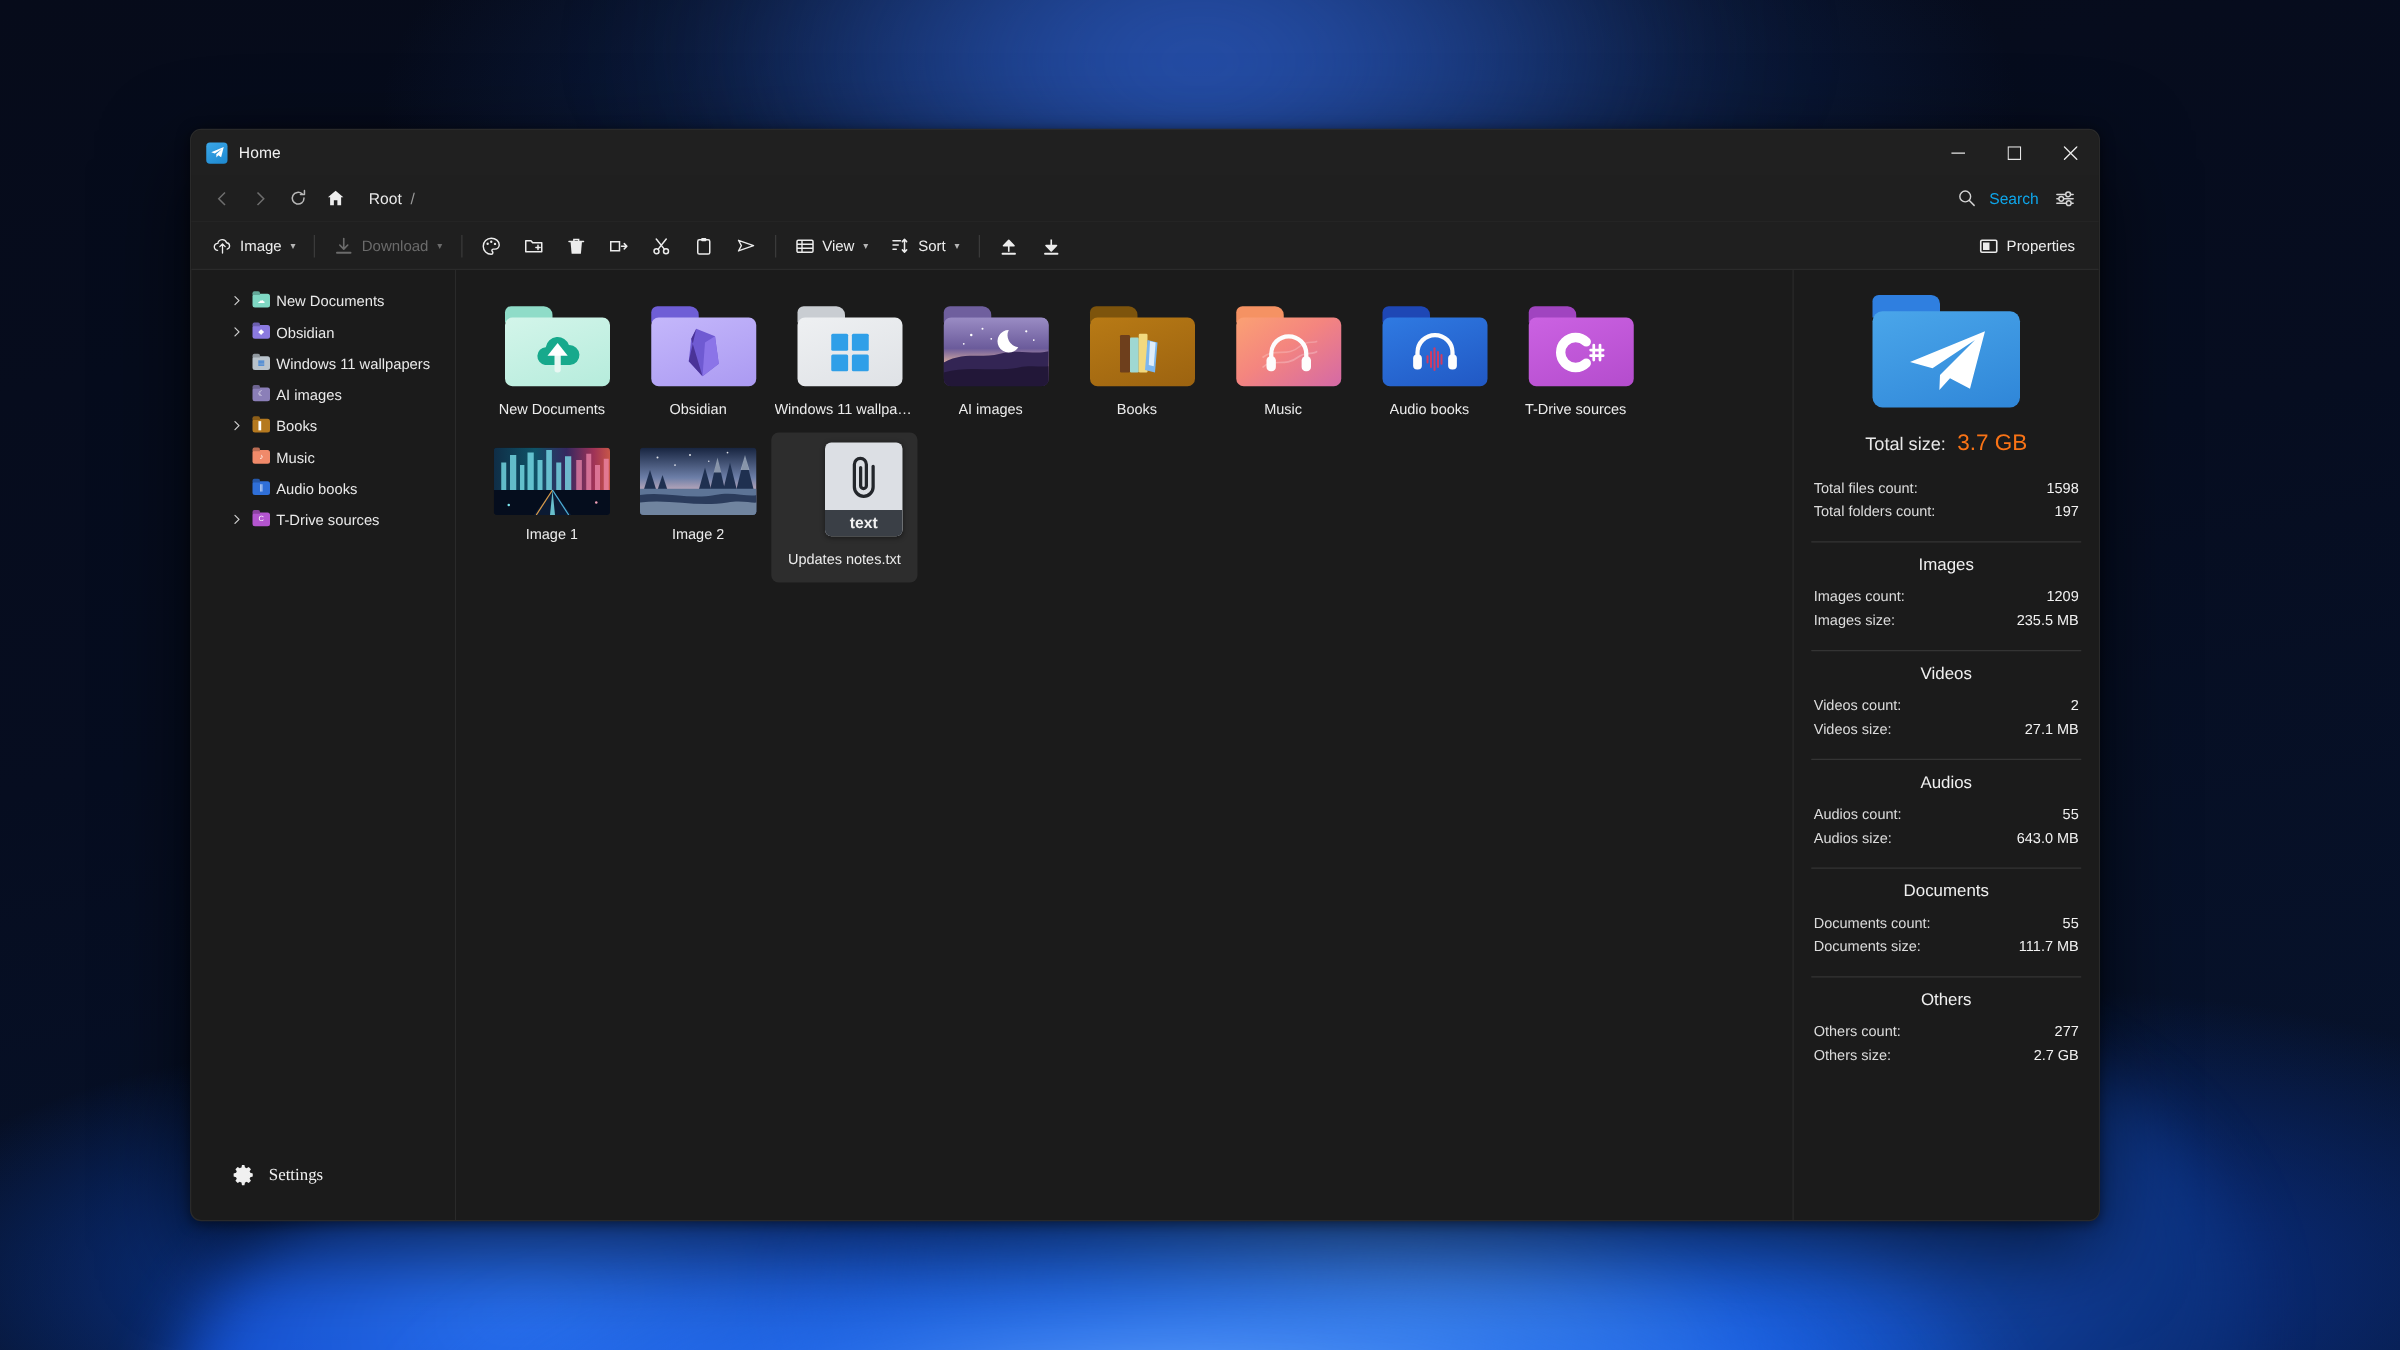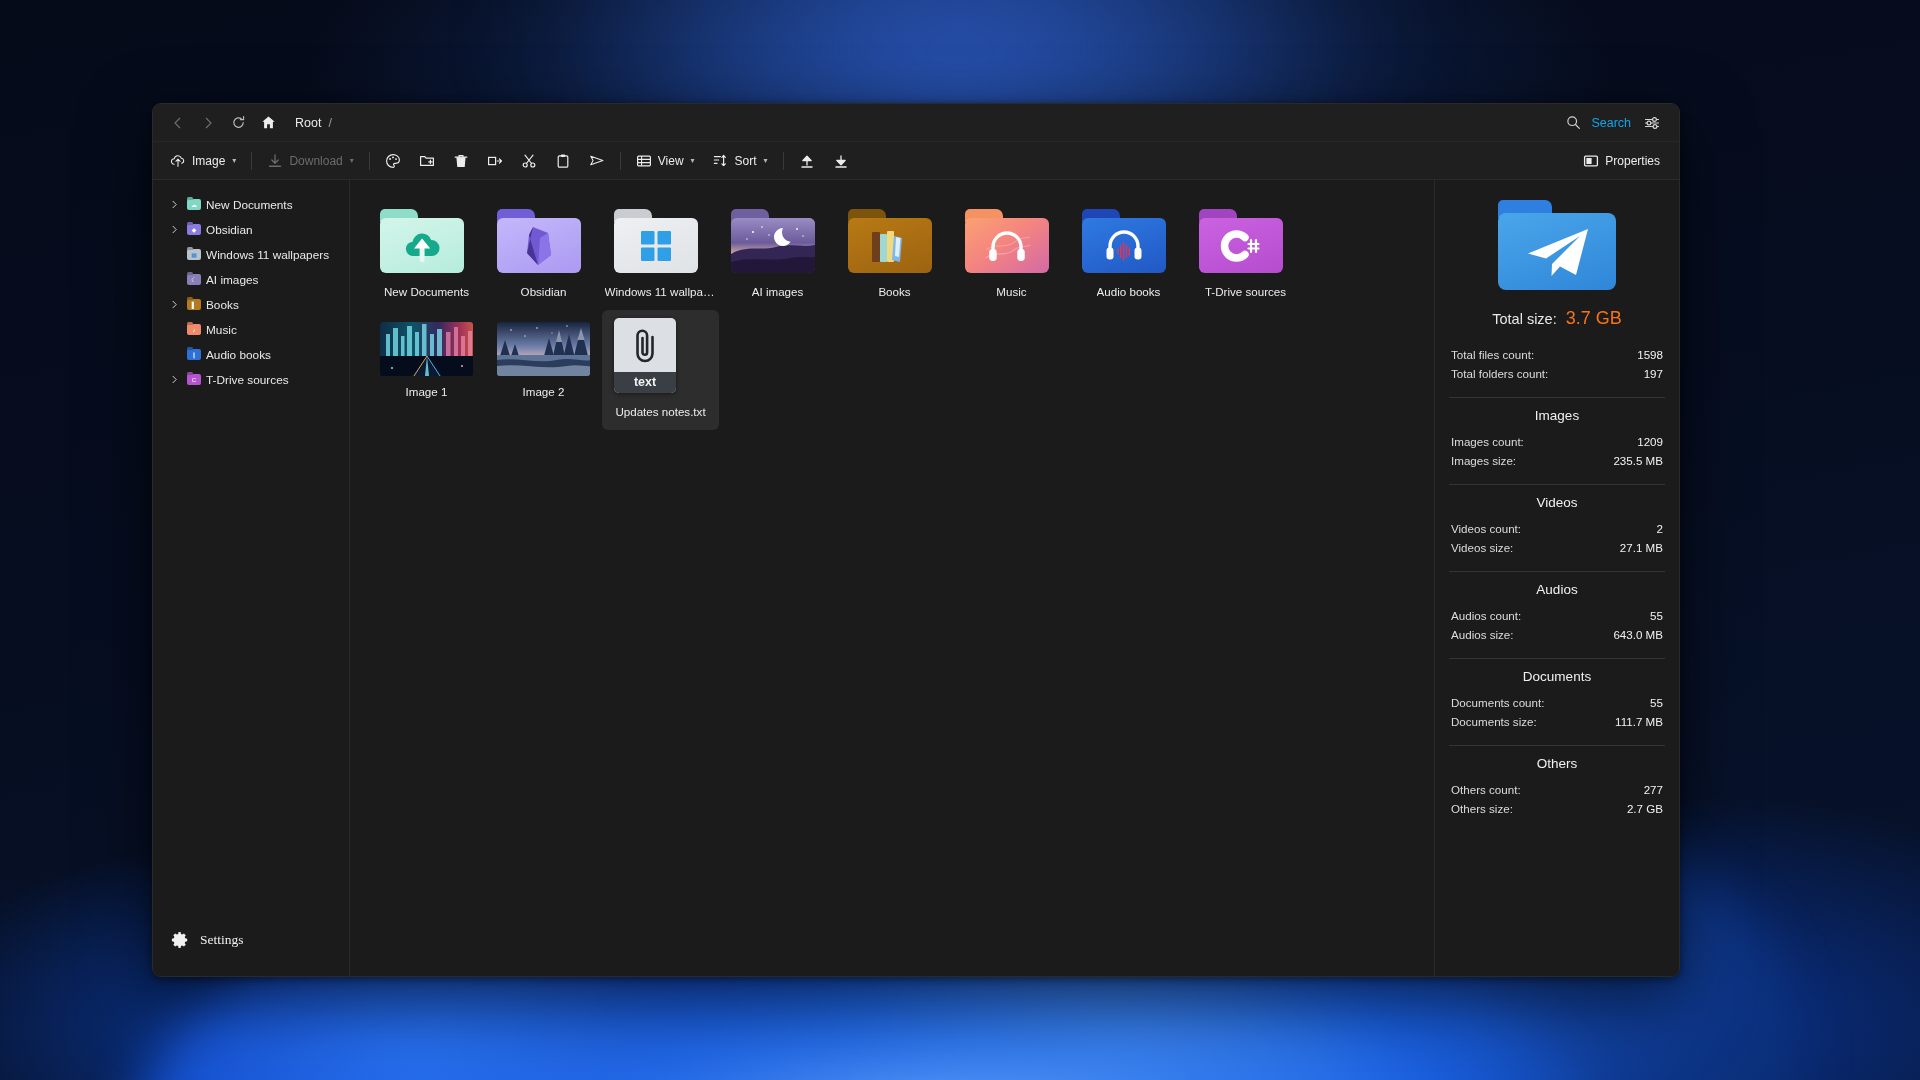--- a/index.html
+++ b/index.html
@@ -93,21 +93,21 @@
         border-radius: 4px; color: #ececec; font-size: 12px; white-space: nowrap; }
   .tb.dim, .tb.dim * { color: #6b6b6b !important; }
   .tb .caret { font-size: 8px; color: #b5b5b5; margin-left: 1px; }
   .tb.dim .caret { color: #6b6b6b; }
   .tb-icon { width: 16px; height: 16px; display:flex; align-items:center; justify-content:center; }
   .tb-icon svg { display: block; }
   .tb-sep { width: 1px; height: 18px; background: #3a3a3a; margin: 0 6px; }
   .tb-spacer { flex: 1; }
 
   
-  #body { flex: 1; display: flex; min-height: 0; }
+  #body { flex: 1; display: flex; min-height: 0; margin-left: 15px; }
 
   #sidebar {
     width: 197px; flex: none; background: #1b1b1b;
     border-right: 1px solid #2a2a2a;
     display: flex; flex-direction: column; padding-top: 12px;
   }
   .tree { flex: 1; }
   .tree-row { height: 25px; display: flex; align-items: center; padding-left: 8px;
               gap: 5px; border-radius: 4px; margin: 0 6px; }
   .tw { width: 15px; height: 15px; display:flex; align-items:center; justify-content:center;
@@ -126,21 +126,21 @@
     padding: 0 0 0 18px; height: 40px; margin-bottom: 16px; color: #f0f0f0;
   }
   #settings-row .lbl { font-size: 13.5px; font-family: Liberation Serif, serif; }
 
   #content { flex: 1; background: #1b1b1b; padding: 22px 18px 0 18px; min-width: 0;
              overflow: hidden; }
   .grid { display: flex; flex-wrap: wrap; align-content: flex-start; }
   .cell { width: 117px; display: flex; flex-direction: column; align-items: center;
           padding-top: 4px; padding-bottom: 12px; border-radius: 6px; }
   .cell.selected { background: #2d2d2d; }
-  .thumb { width: 93px; height: 70px; display: flex; align-items: center; justify-content: flex-start;
+  .thumb { width: 93px; height: 70px; display: flex; align-items: center; justify-content: flex-end;
            position: relative; }
   .cap { margin-top: 9px; font-size: 11.6px; color: #ececec; text-align: center;
          max-width: 112px; white-space: nowrap; overflow: hidden; text-overflow: ellipsis; }
 
   
   .folder { width: 84px; height: 64px; position: relative; }
   .folder .tab { position: absolute; left: 0; top: 0; width: 38px; height: 13px;
                  border-radius: 5px 7px 0 0; }
   .folder .face { position: absolute; left: 0; top: 9px; width: 84px; height: 55px;
                   border-radius: 6px; overflow: hidden; }
@@ -184,20 +184,47 @@
 <div id="desktop">
   <div class="glowtop"></div>
   <div class="ribbon rb3"></div>
   <div class="ribbon rb1"></div>
   <div class="ribbon rb2"></div>
   <div class="ribbon rb4"></div>
 </div>
 
 <div id="window">
 
+  <div id="titlebar">
+    <div class="title-left">
+      <span class="app-icon">
+        <svg viewBox="0 0 24 24">
+            <path fill="#ffffff" d="M22 3 2 11.5l5.6 1.9L19 6.4l-9 8.4.3 5.2 3-3.6 4.5 3.3z"></path>
+          </svg>
+      </span>
+      <span class="title-text">Home</span>
+    </div>
+    <div class="wincontrols">
+      <div class="wc">
+        <svg width="11" height="11" viewBox="0 0 11 11">
+            <rect x="0" y="5" width="11" height="1" fill="currentColor"></rect>
+          </svg>
+      </div>
+      <div class="wc">
+        <svg width="11" height="11" viewBox="0 0 11 11">
+            <rect x="0.5" y="0.5" width="10" height="10" fill="none" stroke="currentColor"></rect>
+          </svg>
+      </div>
+      <div class="wc close">
+        <svg width="11" height="11" viewBox="0 0 11 11">
+            <path d="M0 0 L11 11 M11 0 L0 11" stroke="currentColor" stroke-width="1.1" fill="none"></path>
+          </svg>
+      </div>
+    </div>
+  </div>
 
   <div id="addressbar">
     <div class="navbtn dim">
       <svg width="14" height="14" viewBox="0 0 14 14">
           <path d="M9 2 L4 7 L9 12" fill="none" stroke="currentColor" stroke-width="1.2"></path>
         </svg>
     </div>
     <div class="navbtn dim">
       <svg width="14" height="14" viewBox="0 0 14 14">
           <path d="M5 2 L10 7 L5 12" fill="none" stroke="currentColor" stroke-width="1.2"></path>

